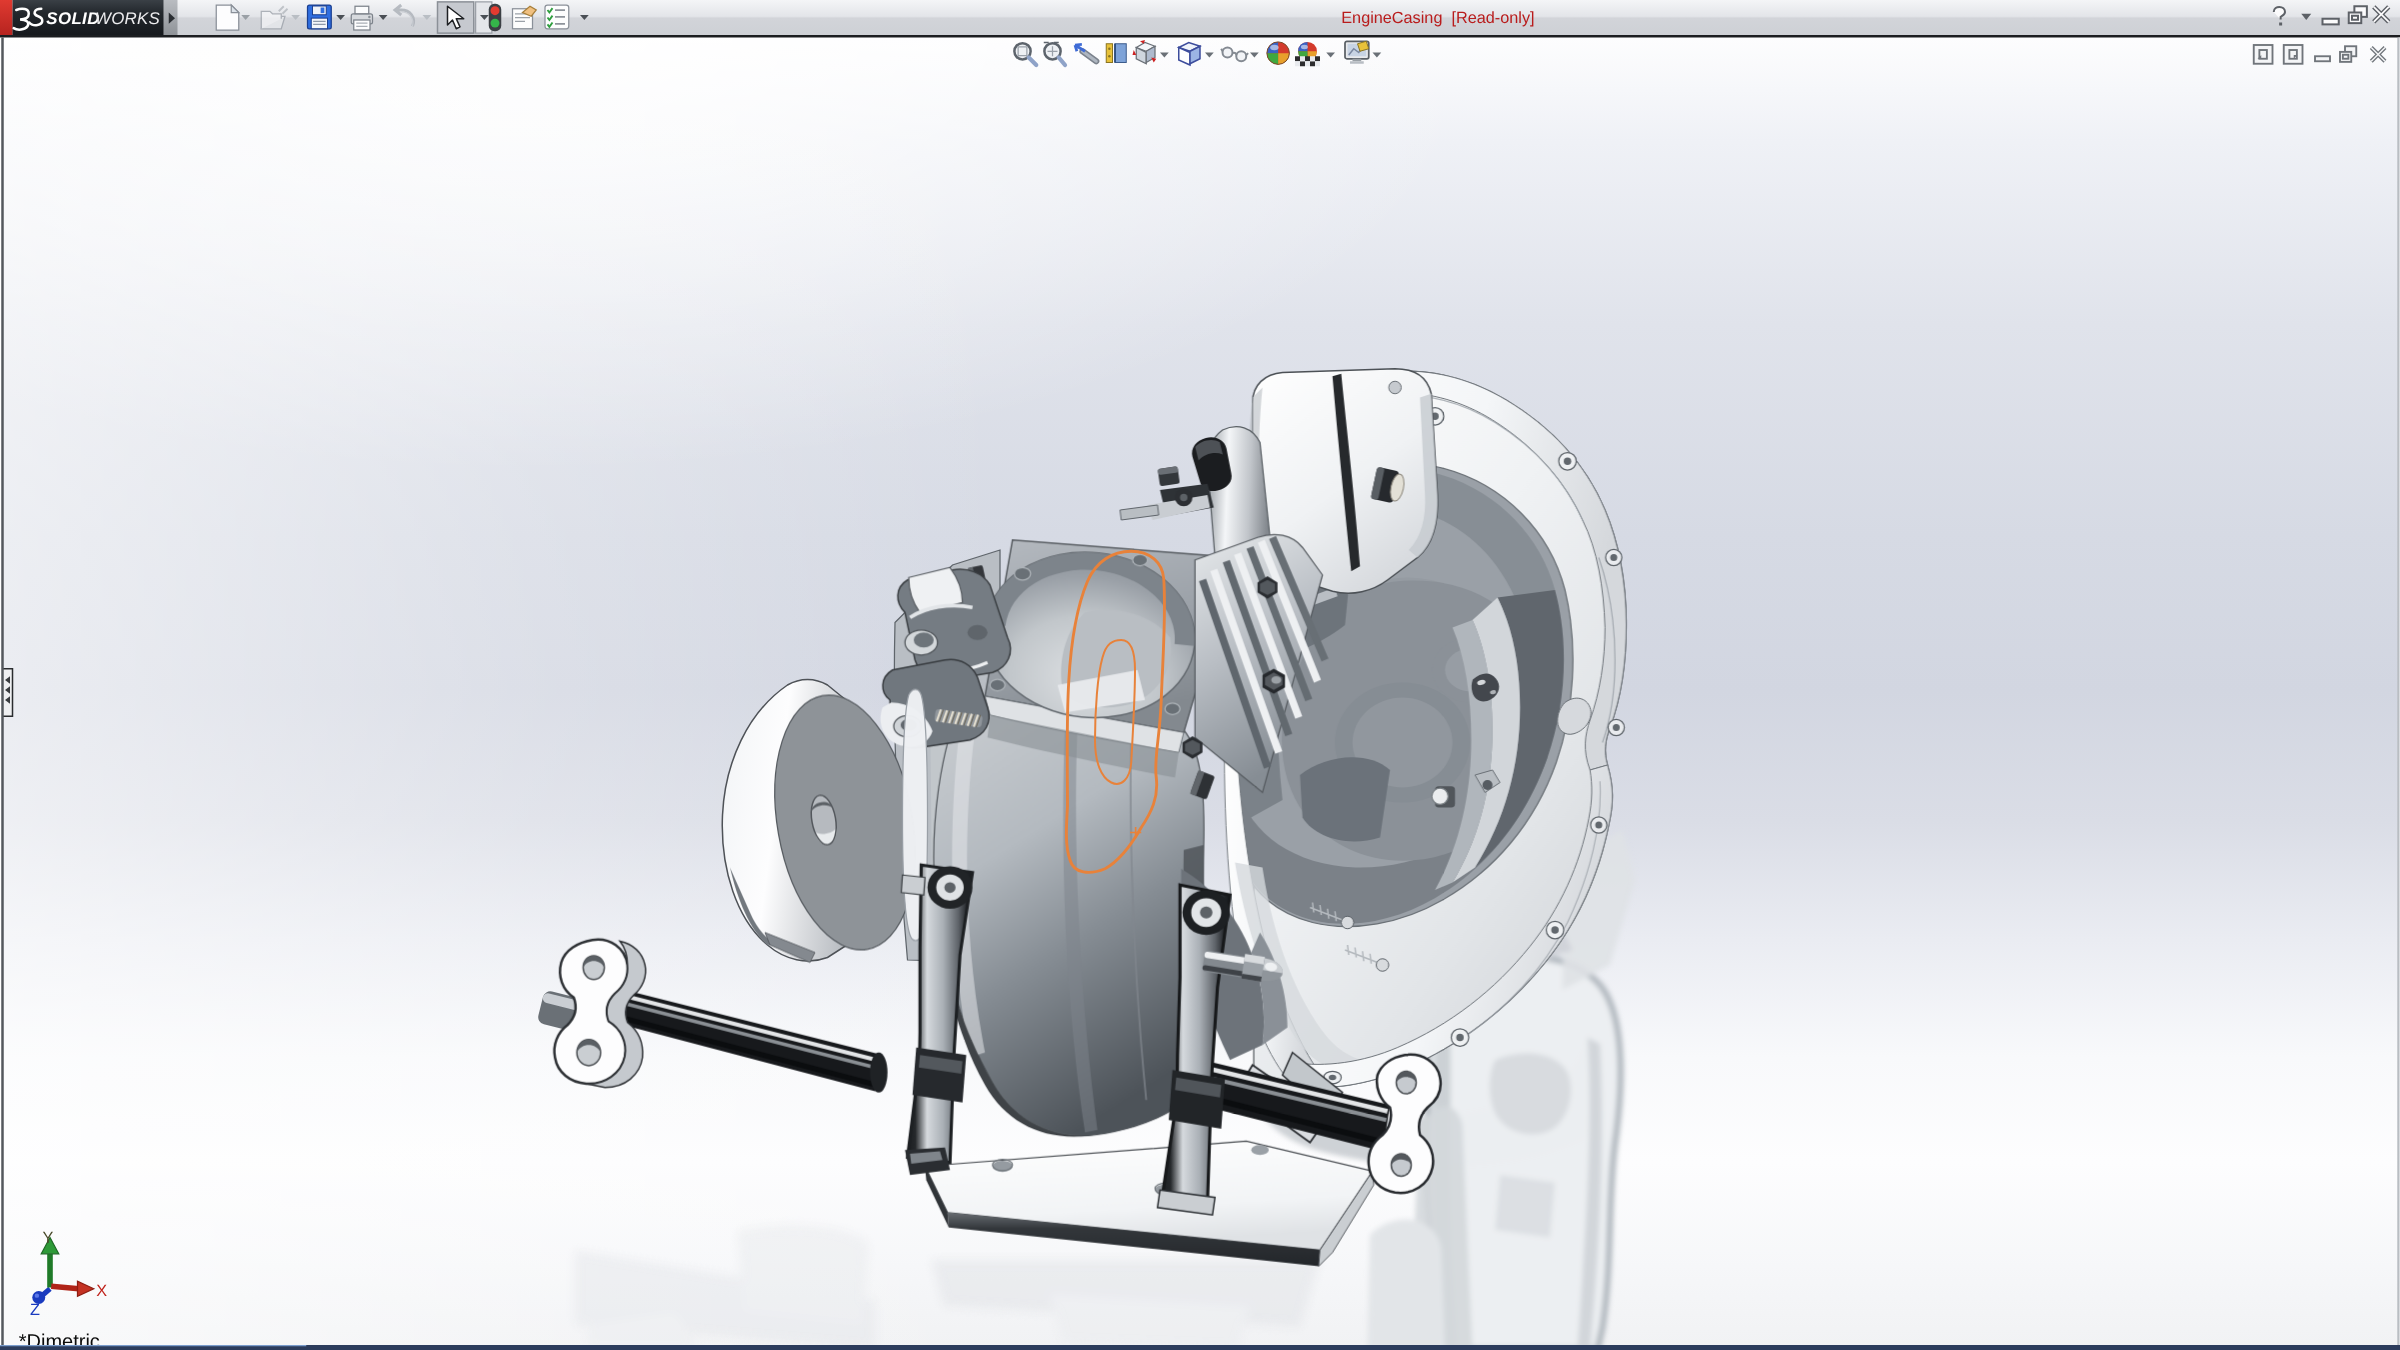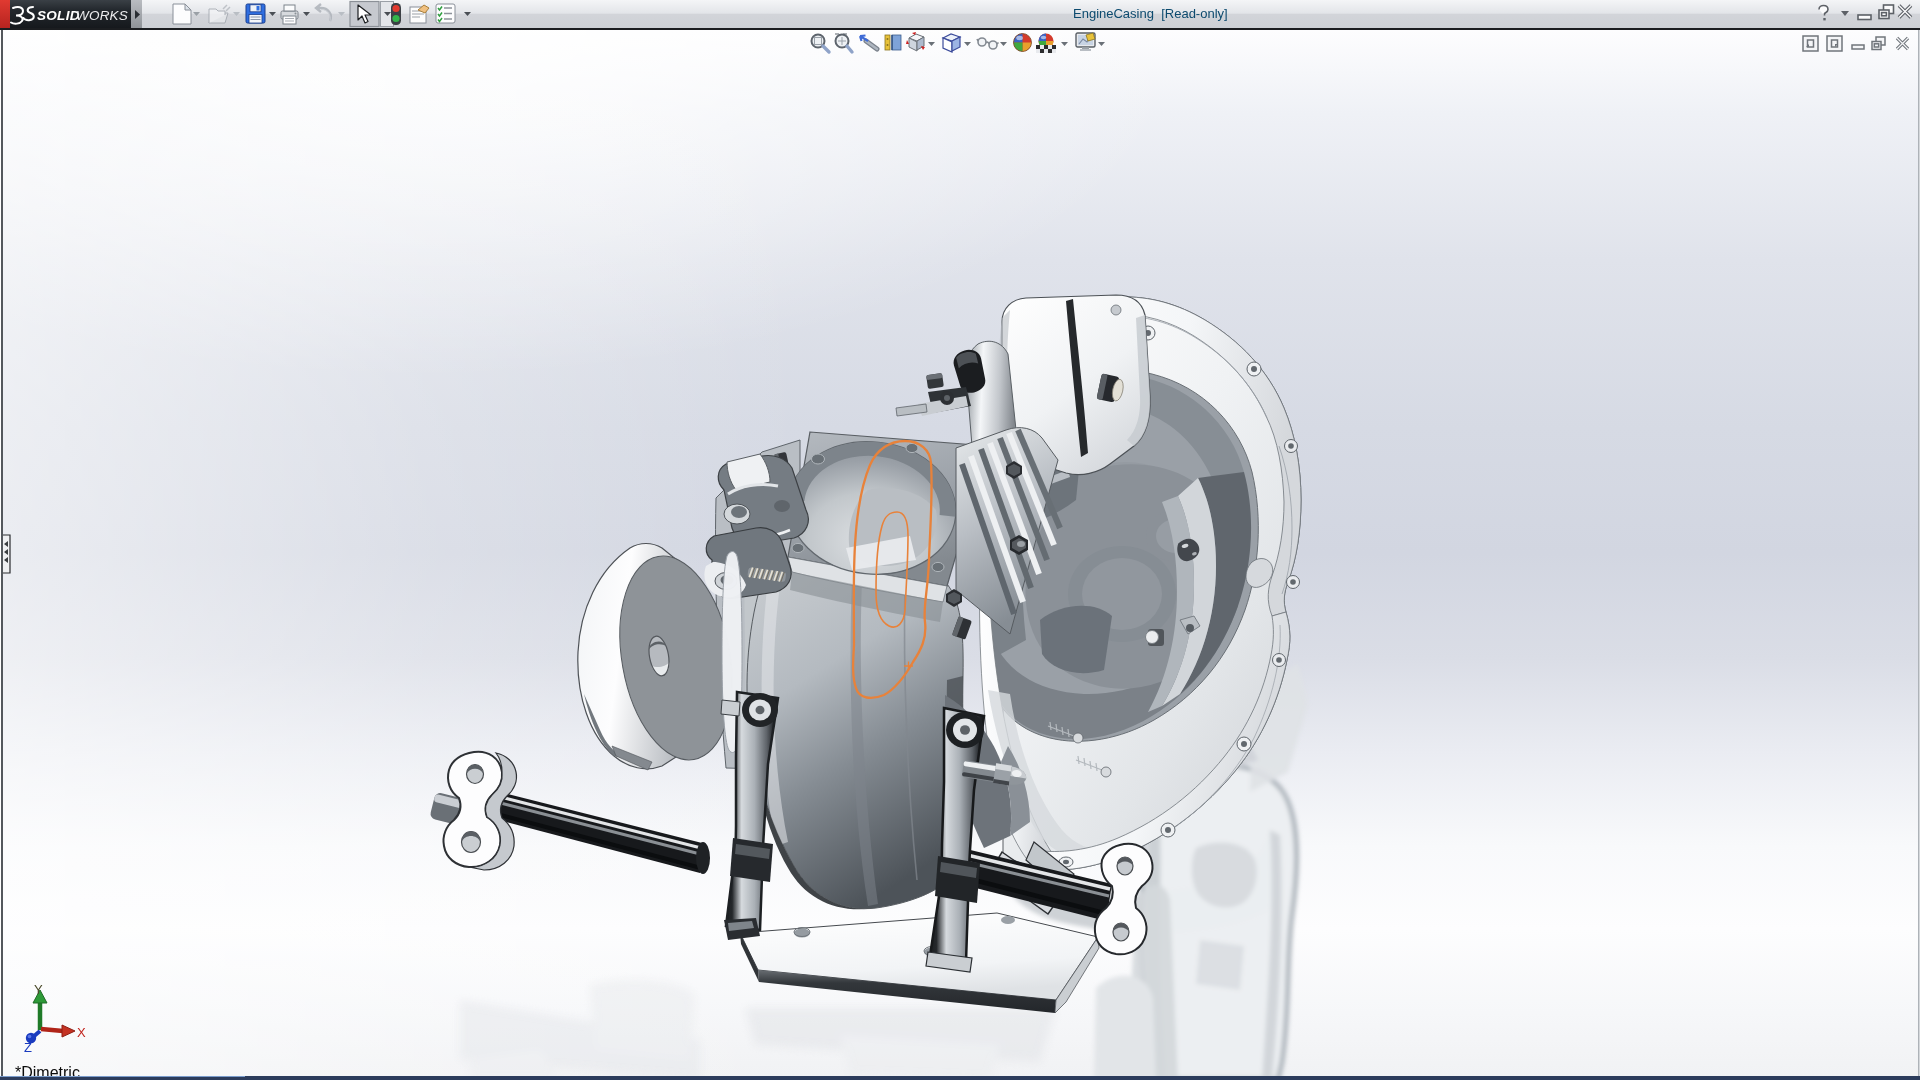--- a/index.html
+++ b/index.html
@@ -2,21 +2,21 @@
 <html><head>
 <meta charset="utf-8">
 <style>
 html,body{margin:0;padding:0;width:1920px;height:1080px;overflow:hidden;font-family:"Liberation Sans",sans-serif;}
 #app{position:absolute;inset:0;background:#fff;}
 
 #titlebar{position:absolute;left:0;top:0;width:1920px;height:29px;background:linear-gradient(180deg,#f4f5f7 0%,#e3e5e9 45%,#d2d4d9 50%,#cdd0d5 100%);}
 #redstripe{position:absolute;left:0;top:0;width:10px;height:29px;background:linear-gradient(180deg,#e03a31,#b5231f);}
 #logoblock{position:absolute;left:10px;top:0;width:121px;height:29px;background:linear-gradient(180deg,#3a4046 0%,#23282d 35%,#15181c 100%);}
 #logoarrowzone{position:absolute;left:131px;top:0;width:11px;height:29px;background:linear-gradient(180deg,#b9bcc1,#8e9297);}
-#titletext{position:absolute;left:1073px;top:0;height:18px;line-height:28px;font-size:13px;color:#0c4a6e;}
+#titletext{position:absolute;left:1073px;top:0;height:18px;line-height:28px;font-size:13px;color:#b91c1c;}
 #darkline{position:absolute;left:0;top:28px;width:1920px;height:2px;background:#1b1d20;}
 
 #viewport{position:absolute;left:2px;top:30px;width:1916px;height:1046px;
  background:
   linear-gradient(90deg, rgba(255,255,255,0.55) 0%, rgba(255,255,255,0.22) 22%, rgba(255,255,255,0) 42%),
   radial-gradient(ellipse 1250px 560px at 22% 0%, rgba(255,255,255,0.95) 0%, rgba(255,255,255,0) 62%),
   linear-gradient(180deg,#fdfdfe 0%,#eff1f6 8%,#e0e3eb 22%,#d6dae4 38%,#d2d6e1 50%,#dadde6 60%,#eaecf2 69%,#f8f9fb 78%,#fdfdfe 86%,#f6f7f9 94%,#f1f2f4 100%);}
 #leftborder{position:absolute;left:1px;top:30px;width:2px;height:1046px;background:#54585d;}
 #rightborder{position:absolute;right:0;top:30px;width:2px;height:1046px;background:linear-gradient(90deg,#9aa0a7,#e8eaec);}
 #bottombar{position:absolute;left:0;top:1076px;width:1920px;height:4px;background:#2c3c5c;}

